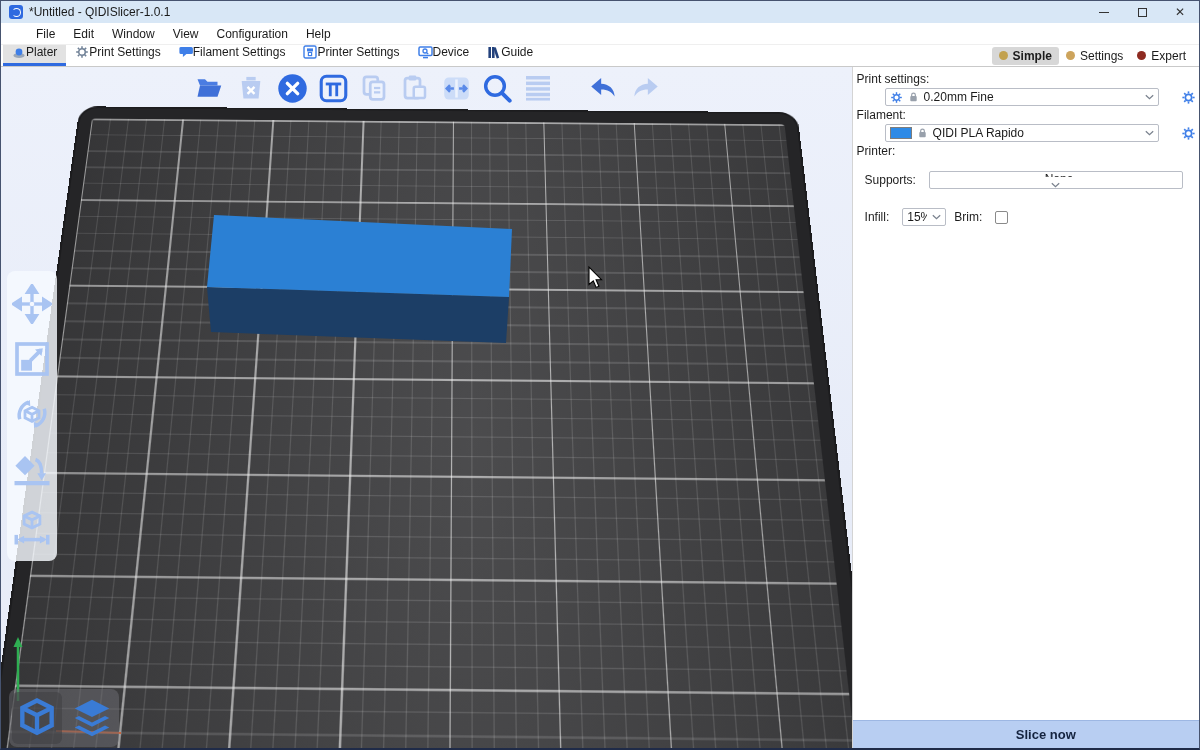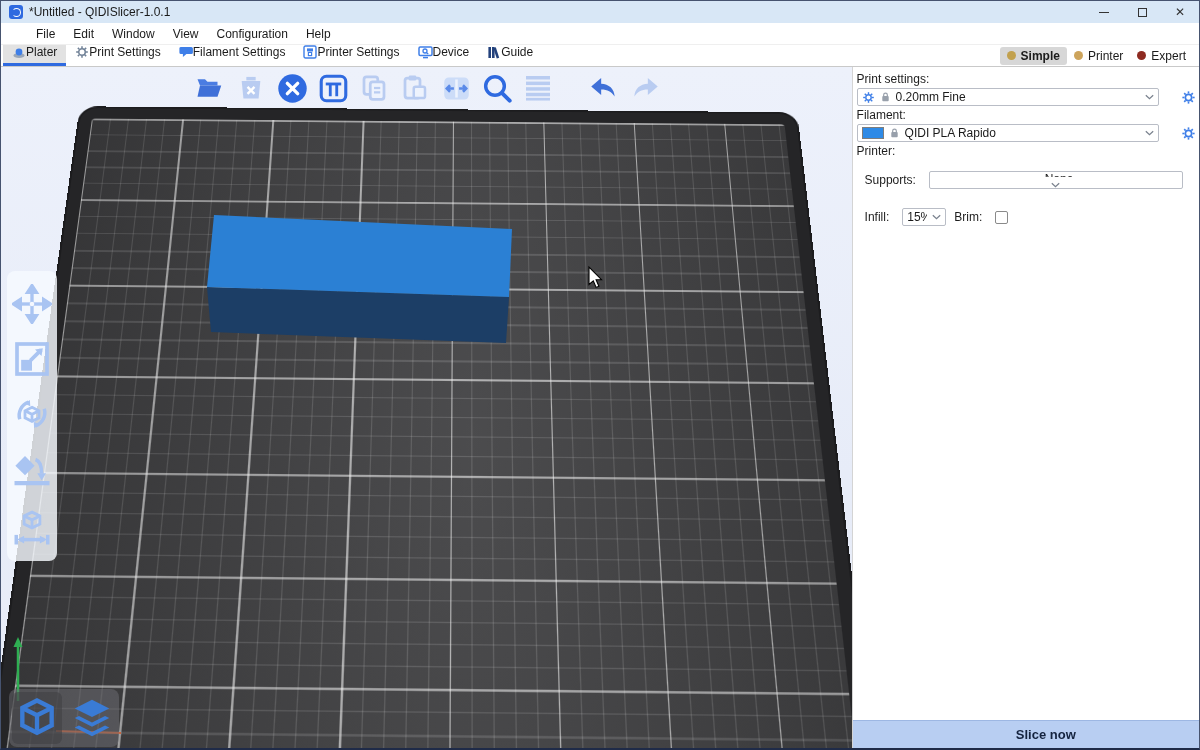--- a/index.html
+++ b/index.html
@@ -70,21 +70,21 @@
   .view-toggles { position:absolute; left:8px; top:622px; width:110px; height:58px;
                   background:rgba(118,118,124,0.45); border-radius:8px;
                   display:flex; align-items:center; justify-content:space-around; }
   .vtbtn { width:50px; height:52px; display:flex; align-items:center; justify-content:center; border-radius:6px; }
   .vtbtn.active { background:rgba(62,62,66,0.55); }
 
   
   .sidebar { width:348px; background:#fff; border-left:1px solid #d4d4d4; position:relative;
              padding:3px 2px 0 4px; }
   .sb-label { margin:2px 0 2px 0; color:#1d1d1d; }
-  .combo-row { display:flex; align-items:center; gap:21px; margin-bottom:2px; }
+  .combo-row { display:flex; align-items:center; gap:21px; margin-bottom:2px;margin-left:28px; }
   .combo { flex:1 1 auto; height:18px; border:1px solid #b9bdc6; border-radius:2px; background:#fff;
            display:flex; align-items:center; gap:5px; padding:0 4px; }
   .combo .value { flex:1 1 auto; white-space:nowrap; overflow:hidden; }
   .chevron { width:9px; height:6px; flex:0 0 auto; }
   .swatch { width:22px; height:12px; border:1px solid #7d7d7d; flex:0 0 auto; }
   .gear-btn { width:17px; height:17px; display:flex; align-items:center; justify-content:center; flex:0 0 auto; }
   .inline-row { display:flex; align-items:center; margin-top:7px; }
   .inline-row .sb-label { margin:8px; }
   .supports-combo { margin-left:5px; }
   .infill-combo { width:44px; flex:0 0 auto; margin-left:5px; }
@@ -182,21 +182,21 @@
       <span>Guide</span>
     </div>
 
     <div class="modes">
       <div class="mode active">
         <span class="dot" style="background-color: rgb(194, 161, 78);"></span>
         <span>Simple</span>
       </div>
       <div class="mode">
         <span class="dot" style="background-color: rgb(205, 164, 92);"></span>
-        <span>Printer</span>
+        <span>Settings</span>
       </div>
       <div class="mode">
         <span class="dot" style="background-color: rgb(142, 43, 33);"></span>
         <span>Expert</span>
       </div>
     </div>
   </div>
 
   <div class="main">
     <div class="viewport">

